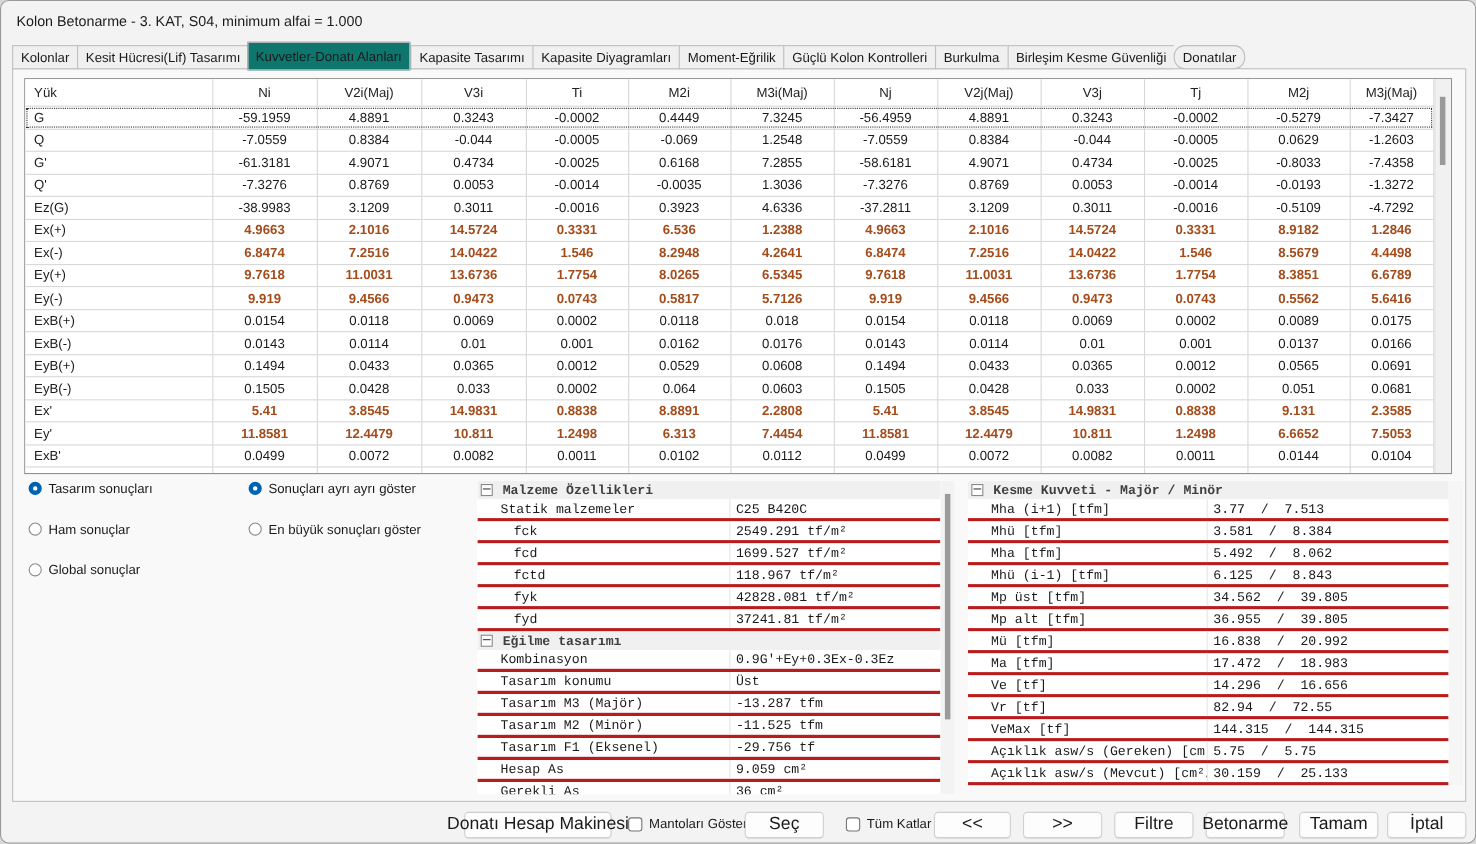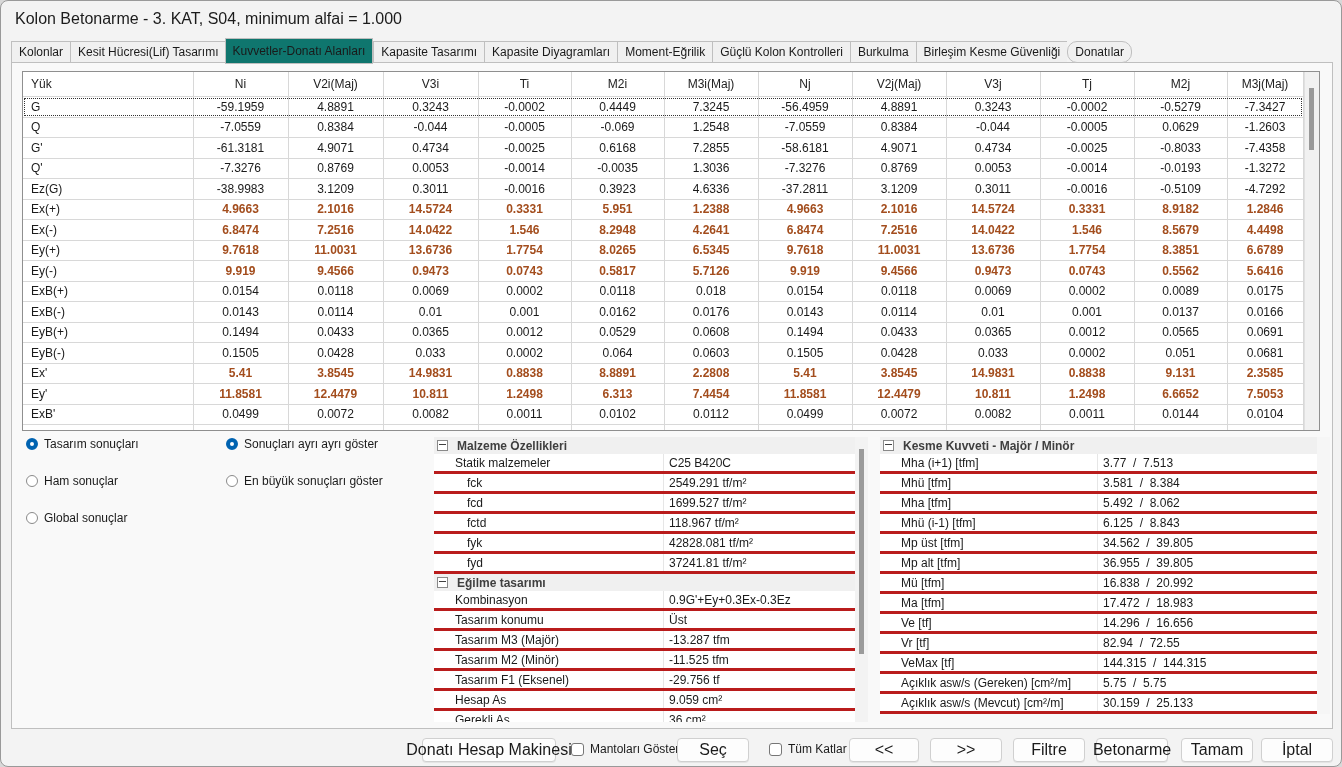--- a/index.html
+++ b/index.html
@@ -1,19 +1,19 @@
 <!DOCTYPE html>
 <html><head>
 <meta charset="utf-8">
 <style>
   html,body{margin:0;padding:0;background:#d8d8d8;font-family:"Liberation Sans",sans-serif;}
   .window{position:relative;width:1342px;height:767px;background:#f3f3f3;border:1px solid #999;
           border-radius:8px;overflow:hidden;box-sizing:border-box;}
   .titlebar{position:absolute;left:0;top:0;right:0;height:36px;display:flex;align-items:center;
-            padding-left:14px;font-size:16px;color:#1b1b1b;}
+            padding-left:14px;font-size:13px;color:#1b1b1b;}
   
   .tabstrip{position:absolute;left:10px;top:39px;height:23px;display:flex;align-items:flex-end;z-index:3;}
   .tab{height:20px;line-height:20px;padding:0 7px;font-size:12px;color:#1a1a1a;background:#f0f0f0;
        border:1px solid #bfbfbf;border-right:none;white-space:nowrap;}
   .tab:last-child{border-right:1px solid #bfbfbf;border-radius:10px;}
   .tab.active{height:24px;line-height:24px;background:#0f766e;position:relative;top:1px;
               border:1px solid #bfbfbf;margin-left:-1px;z-index:4;}
   .tabpage{position:absolute;left:10px;top:61px;width:1322px;height:667px;background:#f9f9f9;
            border:1px solid #bfbfbf;box-sizing:border-box;z-index:2;}
   
@@ -31,21 +31,21 @@
   table.grid tr.sel{outline:1px dotted #333;outline-offset:-2px;}
   .vscroll{flex:1;background:#f1f1f1;position:relative;border-left:1px solid #e0e0e0;}
   .vscroll .thumb{position:absolute;left:4px;width:5px;top:16px;height:62px;background:#999;}
   
   .radio-col{position:absolute;display:flex;flex-direction:column;gap:23px;}
   .radio-row{display:flex;align-items:center;height:14px;}
   .radio{width:12px;height:12px;border-radius:50%;background:#fff;border:1px solid #8a8a8a;box-sizing:border-box;flex:0 0 auto;}
   .radio.on{border:4px solid #0063b1;}
   .rlabel{font-size:12px;color:#1a1a1a;margin-left:6px;white-space:nowrap;}
   
-  .pgrid{position:absolute;background:#fff;overflow:hidden;font-size:12px;box-sizing:border-box;}
+  .pgrid{position:absolute;background:#fff;overflow:hidden;font-size:12px;box-sizing:border-box;font-family:Liberation Mono, monospace;}
   .pgrid-inner{position:absolute;left:0;top:0;right:13px;bottom:0;overflow:hidden;}
   .sec{height:17px;background:#f0f0f0;display:flex;align-items:center;font-weight:bold;color:#3f3f3f;}
   .collapse-box{width:9px;height:9px;border:1px solid #898989;background:#fff;margin-left:3px;position:relative;flex:0 0 auto;}
   .collapse-box::after{content:"";position:absolute;left:1px;right:1px;top:3px;height:1px;background:#3f3f3f;}
   .sec .t{margin-left:9px;white-space:nowrap;}
   .prow{height:17px;display:flex;border-bottom:3px solid #b91c1c;background:#fff;}
   .pl{width:230px;padding-left:21px;border-right:1px solid #e6e6e6;display:flex;align-items:center;
       overflow:hidden;white-space:nowrap;box-sizing:border-box;flex:0 0 auto;color:#1a1a1a;}
   .pl.ind{padding-left:33px;}
   .shear .pl{width:218px;}
@@ -193,21 +193,21 @@
               <td class="val">-0.0016</td>
               <td class="val">-0.5109</td>
               <td class="val">-4.7292</td>
             </tr>
             <tr class="em">
               <td class="name">Ex(+)</td>
               <td class="val">4.9663</td>
               <td class="val">2.1016</td>
               <td class="val">14.5724</td>
               <td class="val">0.3331</td>
-              <td class="val">5.951</td>
+              <td class="val">6.536</td>
               <td class="val">1.2388</td>
               <td class="val">4.9663</td>
               <td class="val">2.1016</td>
               <td class="val">14.5724</td>
               <td class="val">0.3331</td>
               <td class="val">8.9182</td>
               <td class="val">1.2846</td>
             </tr>
             <tr class="em">
               <td class="name">Ex(-)</td>

